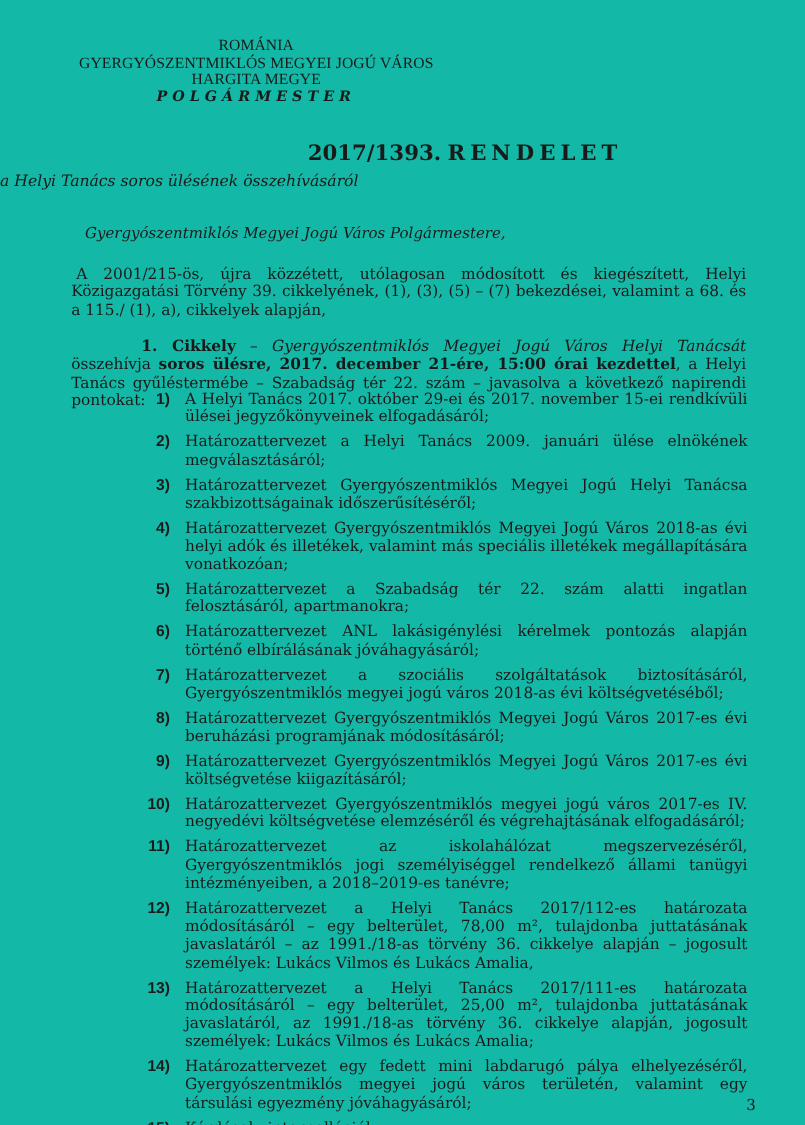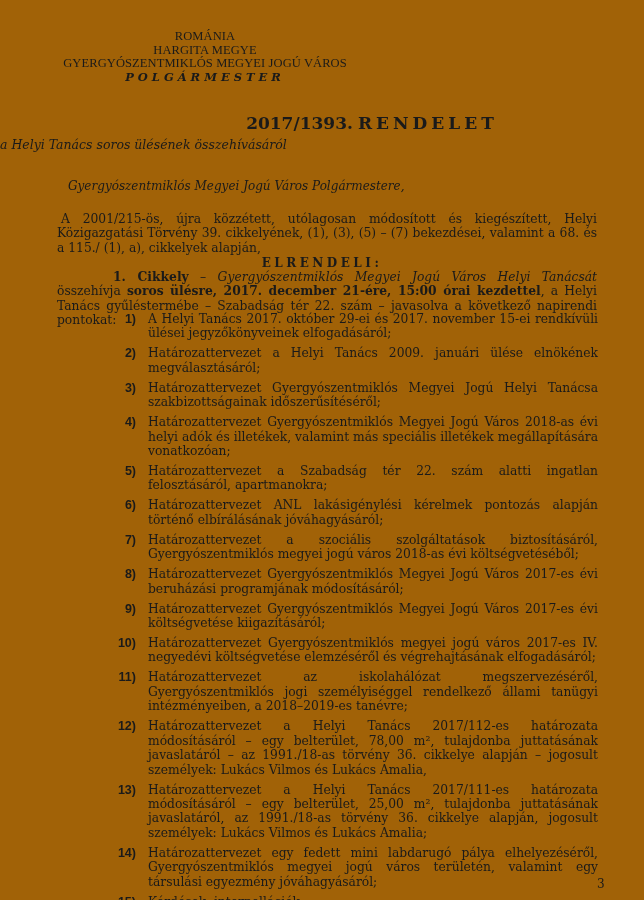--- a/index.html
+++ b/index.html
@@ -1,18 +1,18 @@
 <!DOCTYPE html>
 <html><head>
 <meta charset="utf-8">
 <style>
   html, body { margin: 0; padding: 0; background: #ffffff; }
   body { width: 644px; height: 900px; position: relative; overflow: hidden; color: #1a1a1a;
          font-family: "DejaVu Serif", "Liberation Serif", serif; }
-  .page { position: absolute; left: 0; top: 0; width: 644px; height: 900px; background: #a16207; }
+  .page { position: absolute; left: 0; top: 0; width: 644px; height: 900px; background: #14b8a6; }
   .header { position: absolute; top: 30px; left: 60px; width: 290px; text-align: center;
             font-family: "Liberation Serif", serif; font-size: 12.5px; line-height: 13.5px; letter-spacing: 0.1px; }
   .header .mayor { font-weight: bold; font-style: italic; letter-spacing: 4px; font-family: "DejaVu Serif", serif; font-size: 11.5px; }
   .title { position: absolute; top: 113px; left: 12px; width: 644px; text-align: center; margin-left: 38px; }
   .title .num { font-weight: bold; font-size: 17px; font-family: "DejaVu Serif", serif; }
   .title .word { font-weight: bold; font-size: 17px; letter-spacing: 4px; font-family: "DejaVu Serif", serif; }
   .subtitle { position: absolute; top: 137px; left: 0; width: 644px; text-align: left;
               font-style: italic; font-size: 12.5px; font-family: "DejaVu Serif", serif; }
   .addressee { position: absolute; top: 179px; left: 68px; font-style: italic; font-size: 12px; }
   .para { position: absolute; left: 57px; width: 540px; text-align: justify; font-size: 12.3px; line-height: 14.4px; }
@@ -28,36 +28,35 @@
                font-family: "Liberation Sans", sans-serif; font-size: 12.5px; }
   .pageno { position: absolute; top: 877px; left: 597px; font-size: 12px; }
 </style>
 </head>
 <body>
 
 <div class="page">
 
   <div class="header">
     <div>ROMÁNIA</div>
+    <div>GYERGYÓSZENTMIKLÓS MEGYEI JOGÚ VÁROS</div>
     <div>HARGITA MEGYE</div>
-    <div>GYERGYÓSZENTMIKLÓS MEGYEI JOGÚ VÁROS</div>
     <div class="mayor">POLGÁRMESTER</div>
   </div>
 
   <div class="title">
     <span class="num">2017/1393.</span>
     <span class="word">RENDELET</span>
   </div>
   <div class="subtitle">a Helyi Tanács soros  ülésének összehívásáról</div>
 
   <div class="addressee">Gyergyószentmiklós Megyei Jogú Város  Polgármestere,</div>
 
   <div class="para legal">A 2001/215-ös, újra közzétett, utólagosan módosított és kiegészített, Helyi Közigazgatási Törvény 39. cikkelyének, (1), (3), (5) – (7) bekezdései, valamint a 68. és a 115./ (1), a), cikkelyek alapján,</div>
 
-  <div class="ordains">ELRENDELI:</div>
 
   <div class="para article"><b>1. Cikkely</b><span> – </span><i>Gyergyószentmiklós Megyei Jogú Város Helyi Tanácsát</i><span> összehívja </span><b>soros ülésre, 2017. december 21-ére, 15:00 órai kezdettel</b><span>, a Helyi Tanács gyűléstermébe – Szabadság tér 22. szám –  javasolva a következő napirendi pontokat:</span></div>
 
   <ol class="agenda">
     <li><span class="n">1)</span><span>A Helyi Tanács 2017. október 29-ei és 2017. november 15-ei rendkívüli ülései jegyzőkönyveinek elfogadásáról;</span></li>
     <li><span class="n">2)</span><span>Határozattervezet a Helyi Tanács 2009. januári ülése elnökének megválasztásáról;</span></li>
     <li><span class="n">3)</span><span>Határozattervezet Gyergyószentmiklós Megyei Jogú Helyi Tanácsa szakbizottságainak időszerűsítéséről;</span></li>
     <li><span class="n">4)</span><span>Határozattervezet Gyergyószentmiklós Megyei Jogú Város 2018-as évi helyi adók és illetékek, valamint más speciális illetékek megállapítására vonatkozóan;</span></li>
     <li><span class="n">5)</span><span>Határozattervezet a Szabadság tér 22. szám alatti ingatlan felosztásáról, apartmanokra;</span></li>
     <li><span class="n">6)</span><span>Határozattervezet ANL lakásigénylési kérelmek pontozás alapján történő elbírálásának jóváhagyásáról;</span></li>

